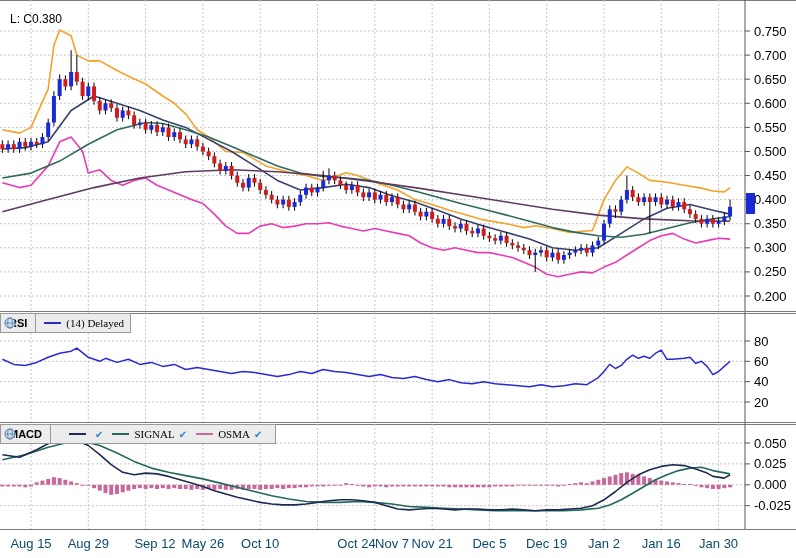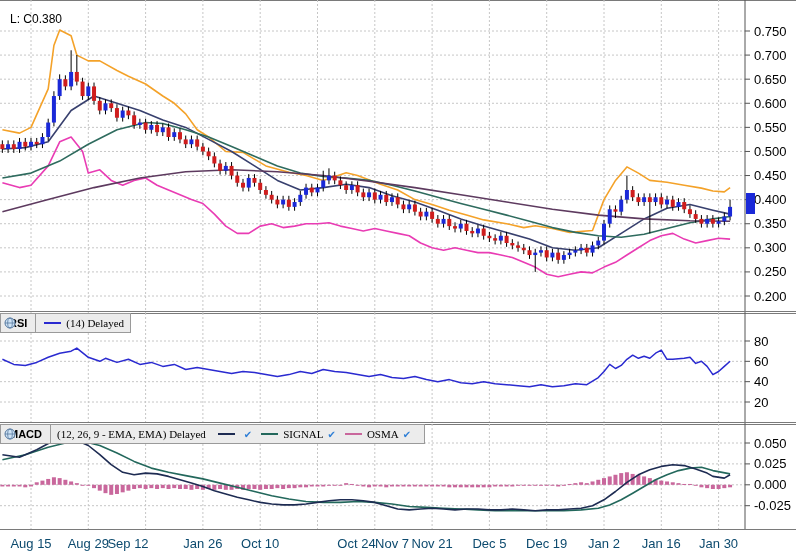--- a/index.html
+++ b/index.html
@@ -385,21 +385,20 @@
       <line x1="745" y1="68.668" x2="750" y2="68.668" stroke="#555555"></line>
       <text x="754" y="73.168" font-size="13" fill="#000" font-family="&quot;Liberation Sans&quot;,&quot;DejaVu Sans&quot;,sans-serif">40</text>
       <line x1="745" y1="89.002" x2="750" y2="89.002" stroke="#555555"></line>
       <text x="754" y="93.502" font-size="13" fill="#000" font-family="&quot;Liberation Sans&quot;,&quot;DejaVu Sans&quot;,sans-serif">20</text>
       <line x1="0" y1="109.5" x2="796" y2="109.5" stroke="#7a7a7a"></line>
     </svg>
 
   <div class="strip" style="top:424px">
     <div class="cell title">MACD</div>
     <div class="cell">
-      <span>(12, 26, 9 - EMA, EMA) Delayed</span>
       <svg class="globe" width="12" height="12">
         <circle cx="6" cy="6" r="5" fill="#cfe3f5" stroke="#55789f"></circle>
         <ellipse cx="6" cy="6" rx="2.3" ry="5" fill="none" stroke="#55789f" stroke-width="0.8"></ellipse>
         <line x1="1" y1="6" x2="11" y2="6" stroke="#55789f" stroke-width="0.8"></line>
       </svg>
       <span class="swatch" style="background:#1d2b52;margin-left:12px"></span>
       <span class="chk">✔</span>
       <span class="swatch" style="background:#23685c"></span>
       <span>SIGNAL</span>
       <span class="chk">✔</span>
@@ -567,22 +566,22 @@
       <line x1="745" y1="60.800000000000004" x2="750" y2="60.800000000000004" stroke="#555555"></line>
       <text x="754" y="65.30000000000001" font-size="13" fill="#000" font-family="&quot;Liberation Sans&quot;,&quot;DejaVu Sans&quot;,sans-serif">0.000</text>
       <line x1="745" y1="81.70000000000002" x2="750" y2="81.70000000000002" stroke="#555555"></line>
       <text x="754" y="86.20000000000002" font-size="13" fill="#000" font-family="&quot;Liberation Sans&quot;,&quot;DejaVu Sans&quot;,sans-serif">-0.025</text>
       <line x1="0" y1="105.5" x2="796" y2="105.5" stroke="#7a7a7a"></line>
     </svg>
 
   <div id="x-axis">
       <span style="left: 31px;">Aug 15</span>
       <span style="left: 88.3px;">Aug 29</span>
-      <span style="left: 128px;">Sep 12</span>
-      <span style="left: 202.9px;">Jan 26</span>
+      <span style="left: 155px;">Sep 12</span>
+      <span style="left: 202.9px;">May 26</span>
       <span style="left: 260.2px;">Oct 10</span>
       <span style="left: 317.5px; margin-left: 39px;">Oct 24</span>
       <span style="left: 356px; margin-left: 36px;">Nov 7</span>
       <span style="left: 432.1px;">Nov 21</span>
       <span style="left: 489.4px;">Dec 5</span>
       <span style="left: 546.7px;">Dec 19</span>
       <span style="left: 604px;">Jan 2</span>
       <span style="left: 661.3px;">Jan 16</span>
       <span style="left: 718.6px;">Jan 30</span>
     </div>

